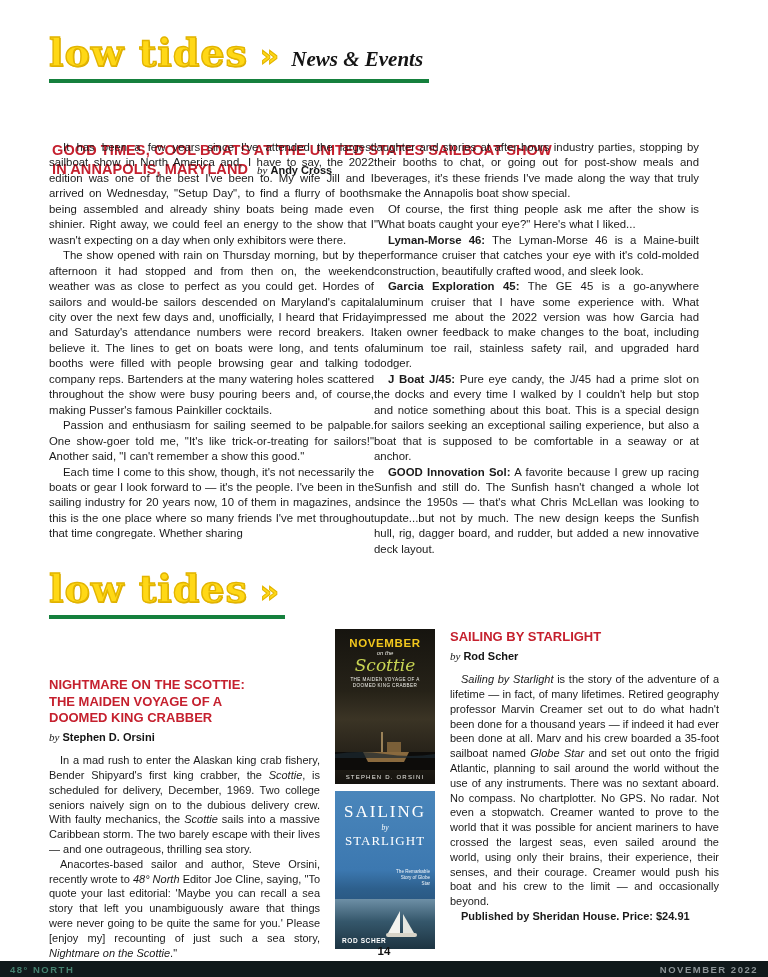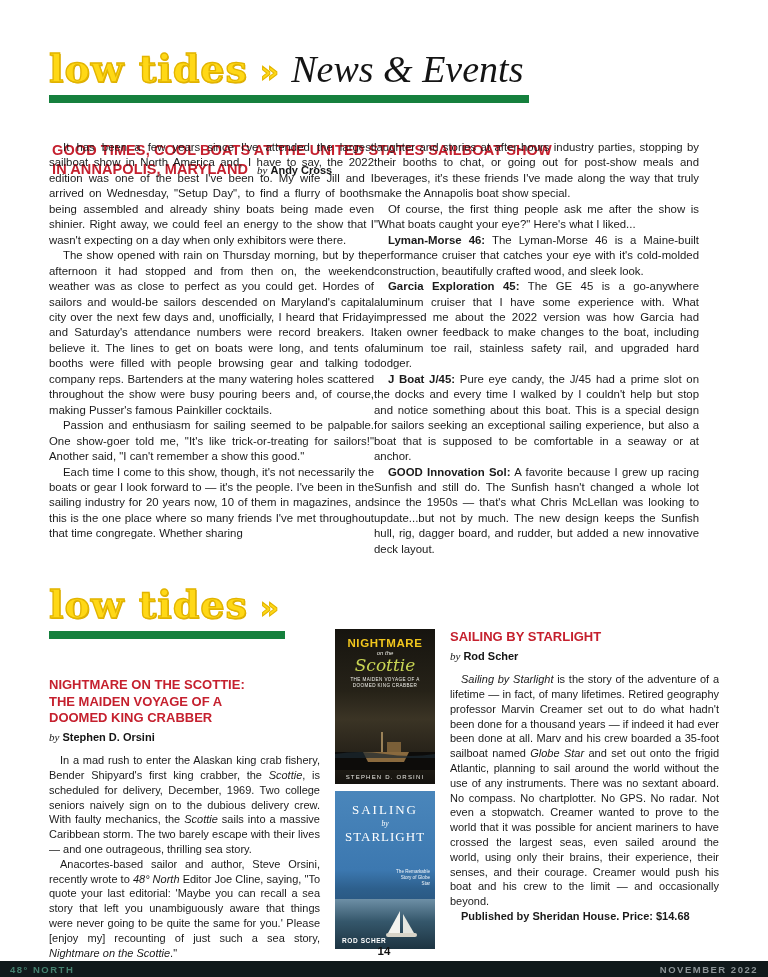--- a/index.html
+++ b/index.html
@@ -7,38 +7,38 @@
   .page {
     position: relative; width: 768px; height: 977px;
     background: #ffffff; overflow: hidden;
     font-family: "Liberation Sans", sans-serif; color: #1a1a1a;
   }
 
   
   .section-header {
     position: absolute; left: 49px;
     display: inline-flex; align-items: baseline; gap: 12px;
-    border-bottom: 8px solid #15803d; padding: 0 6px 7px 0; margin-top: 16px;
+    border-bottom: 4px solid #15803d; padding: 0 6px 7px 0;
   }
   .hdr-news  { top: 34px; }
   .hdr-reads { top: 570px; }
   .brand-mark {
     font-family: "DejaVu Serif", serif; font-weight: 700;
     font-size: 38px; line-height: 1; letter-spacing: 1px;
     color: #ffd816; -webkit-text-stroke: 1.3px #e2b400;
     text-shadow: 1px 1px 0 #d9a900;
   }
   .chev {
     font-family: "DejaVu Sans", sans-serif; font-weight: 700;
     font-size: 30px; line-height: 1; color: #ffd816;
     -webkit-text-stroke: 1px #e2b400;
   }
   .header-label {
-    font-family: "Liberation Serif", serif; font-style: italic; font-weight: 400;
-    font-size: 38px; line-height: 1; color: #141414;
+    font-family: "Liberation Serif", serif; font-style: italic; font-weight: 700;
+    font-size: 21px; line-height: 1; color: #141414;
   }
 
   
   .show-title { position: absolute; left: 52px; top: 97px; width: 670px; margin-top: 44px; }
   .red-title { color: #c5202e; font-weight: 700; font-size: 14.5px; line-height: 19px; letter-spacing: 0.1px; }
   .title-row { display: flex; align-items: baseline; gap: 9px; }
   .byline { font-size: 11px; color: #141414; white-space: nowrap; }
   .byline .by { font-family: "Liberation Serif", serif; font-style: italic; margin-right: 3px; }
   .byline .name { font-weight: 700; }
 
@@ -64,21 +64,21 @@
   .cover { position: relative; width: 100px; overflow: hidden; text-align: center; }
   .cover1 { height: 155px; background: linear-gradient(180deg, #16140f 0%, #262218 40%, #3b3425 58%, #14120e 100%); }
   .c1-title { margin-top: 8px; color: #f2c71d; font-weight: 700; font-size: 11.5px; letter-spacing: 0.6px; }
   .c1-onthe { color: #e8e8e0; font-style: italic; font-size: 6px; margin-top: 1px; }
   .c1-script { color: #c9d654; font-family: "DejaVu Serif", serif; font-style: italic; font-size: 17px; line-height: 18px; }
   .c1-sub { color: #f0f0ea; font-size: 4.6px; letter-spacing: 0.4px; line-height: 6px; margin: 3px auto 0; width: 74%; }
   .c1-art { position: absolute; bottom: 14px; left: 0; right: 0; height: 46px; }
   .c1-author { position: absolute; bottom: 4px; width: 100%; color: #e6e6e0; font-size: 6px; letter-spacing: 1.2px; }
 
   .cover2 { height: 158px; background: linear-gradient(180deg, #4a86bb 0%, #3c78b0 50%, #2d5f8c 62%, #1d3f5e 100%); color: #fff; }
-  .c2-w1 { margin-top: 11px; font-family: "Liberation Serif", serif; font-size: 13px; letter-spacing: 2px; }
+  .c2-w1 { margin-top: 11px; font-family: "Liberation Serif", serif; font-size: 17px; letter-spacing: 2px; }
   .c2-w2 { font-family: "Liberation Serif", serif; font-style: italic; font-size: 7.5px; margin: 1px 0; }
   .c2-w3 { font-family: "Liberation Serif", serif; font-size: 13px; letter-spacing: 1px; }
   .c2-tag { position: absolute; right: 5px; top: 78px; width: 36px; font-size: 4.6px; line-height: 6px; text-align: right; color: #f2f6fa; }
   .c2-sea { position: absolute; bottom: 0; left: 0; right: 0; height: 50px; background: linear-gradient(180deg, #6d8fa6 0%, #35576b 45%, #1d3442 100%); }
   .c2-author { position: absolute; bottom: 5px; left: 7px; font-size: 6.5px; font-weight: 700; letter-spacing: 0.6px; color: #ffffff; text-align: left; }
 
   
   .page-num { position: absolute; bottom: 20px; left: 0; width: 100%; text-align: center; font-size: 11.5px; font-weight: 700; color: #111; }
   .footer-bar {
     position: absolute; bottom: 0; left: 0; right: 0; height: 16px;
@@ -136,21 +136,21 @@
       <div class="gr-title">THE MAIDEN VOYAGE OF A</div>
       <div class="gr-title">DOOMED KING CRABBER</div>
       <div class="byline gr-byline"><i class="by">by</i><b class="name">Stephen D. Orsini</b></div>
       <p><span>In a mad rush to enter the Alaskan king crab fishery, Bender Shipyard's first king crabber, the </span><i>Scottie</i><span>, is scheduled for delivery, December, 1969. Two college seniors naively sign on to the dubious delivery crew. With faulty mechanics, the </span><i>Scottie</i><span> sails into a massive Caribbean storm. The two barely escape with their lives — and one outrageous, thrilling sea story.</span></p>
       <p><span>Anacortes-based sailor and author, Steve Orsini, recently wrote to </span><i>48° North</i><span> Editor Joe Cline, saying, "To quote your last editorial: 'Maybe you can recall a sea story that left you unambiguously aware that things were never going to be quite the same for you.' Please [enjoy my] recounting of just such a sea story, </span><i>Nightmare on the Scottie</i><span>."</span></p>
       <p class="pub">Published by Basalt Books (WSU Press). Price: $15.20</p>
     </div>
 
     <div class="covers">
       <div class="cover cover1">
-        <div class="c1-title">NIGHTMARE</div>
+        <div class="c1-title">NOVEMBER</div>
         <div class="c1-onthe">on the</div>
         <div class="c1-script">Scottie</div>
         <div class="c1-sub">THE MAIDEN VOYAGE OF A DOOMED KING CRABBER</div>
         <div class="c1-art">
           <svg width="100" height="46" viewBox="0 0 100 46">
             <rect x="0" y="28" width="100" height="18" fill="#0d0c0a"></rect>
             <rect x="46" y="8" width="2" height="22" fill="#9b8258"></rect>
             <rect x="52" y="18" width="14" height="10" fill="#7a5f38"></rect>
             <path d="M28 28 L74 28 L69 38 L33 38 Z" fill="#8a6a3e"></path>
             <path d="M0 30 Q 25 26 50 30 T 100 30 L100 34 L0 34 Z" fill="#1c2a30" opacity="0.7"></path>
@@ -171,21 +171,21 @@
           </svg>
         </div>
         <div class="c2-author">ROD SCHER</div>
       </div>
     </div>
 
     <div class="gr-col gr-right">
       <div class="gr-title">SAILING BY STARLIGHT</div>
       <div class="byline gr-byline"><i class="by">by</i><b class="name">Rod Scher</b></div>
       <p><i>Sailing by Starlight</i><span> is the story of the adventure of a lifetime — in fact, of many lifetimes. Retired geography professor Marvin Creamer set out to do what hadn't been done for a thousand years — if indeed it had ever been done at all. Marv and his crew boarded a 35-foot sailboat named </span><i>Globe Star</i><span> and set out onto the frigid Atlantic, planning to sail around the world without the use of any instruments. There was no sextant aboard. No compass. No chartplotter. No GPS. No radar. Not even a stopwatch. Creamer wanted to prove to the world that it was possible for ancient mariners to have crossed the largest seas, even sailed around the world, using only their brains, their experience, their senses, and their courage. Creamer would push his boat and his crew to the limit — and occasionally beyond.</span></p>
-      <p class="pub">Published by Sheridan House. Price: $14.68</p>
+      <p class="pub">Published by Sheridan House. Price: $24.91</p>
     </div>
   </div>
 
   <div class="page-num">14</div>
   <div class="footer-bar">
     <span class="footer-brand">48° NORTH</span>
     <span class="footer-issue">NOVEMBER 2022</span>
   </div>
 
 </div>

